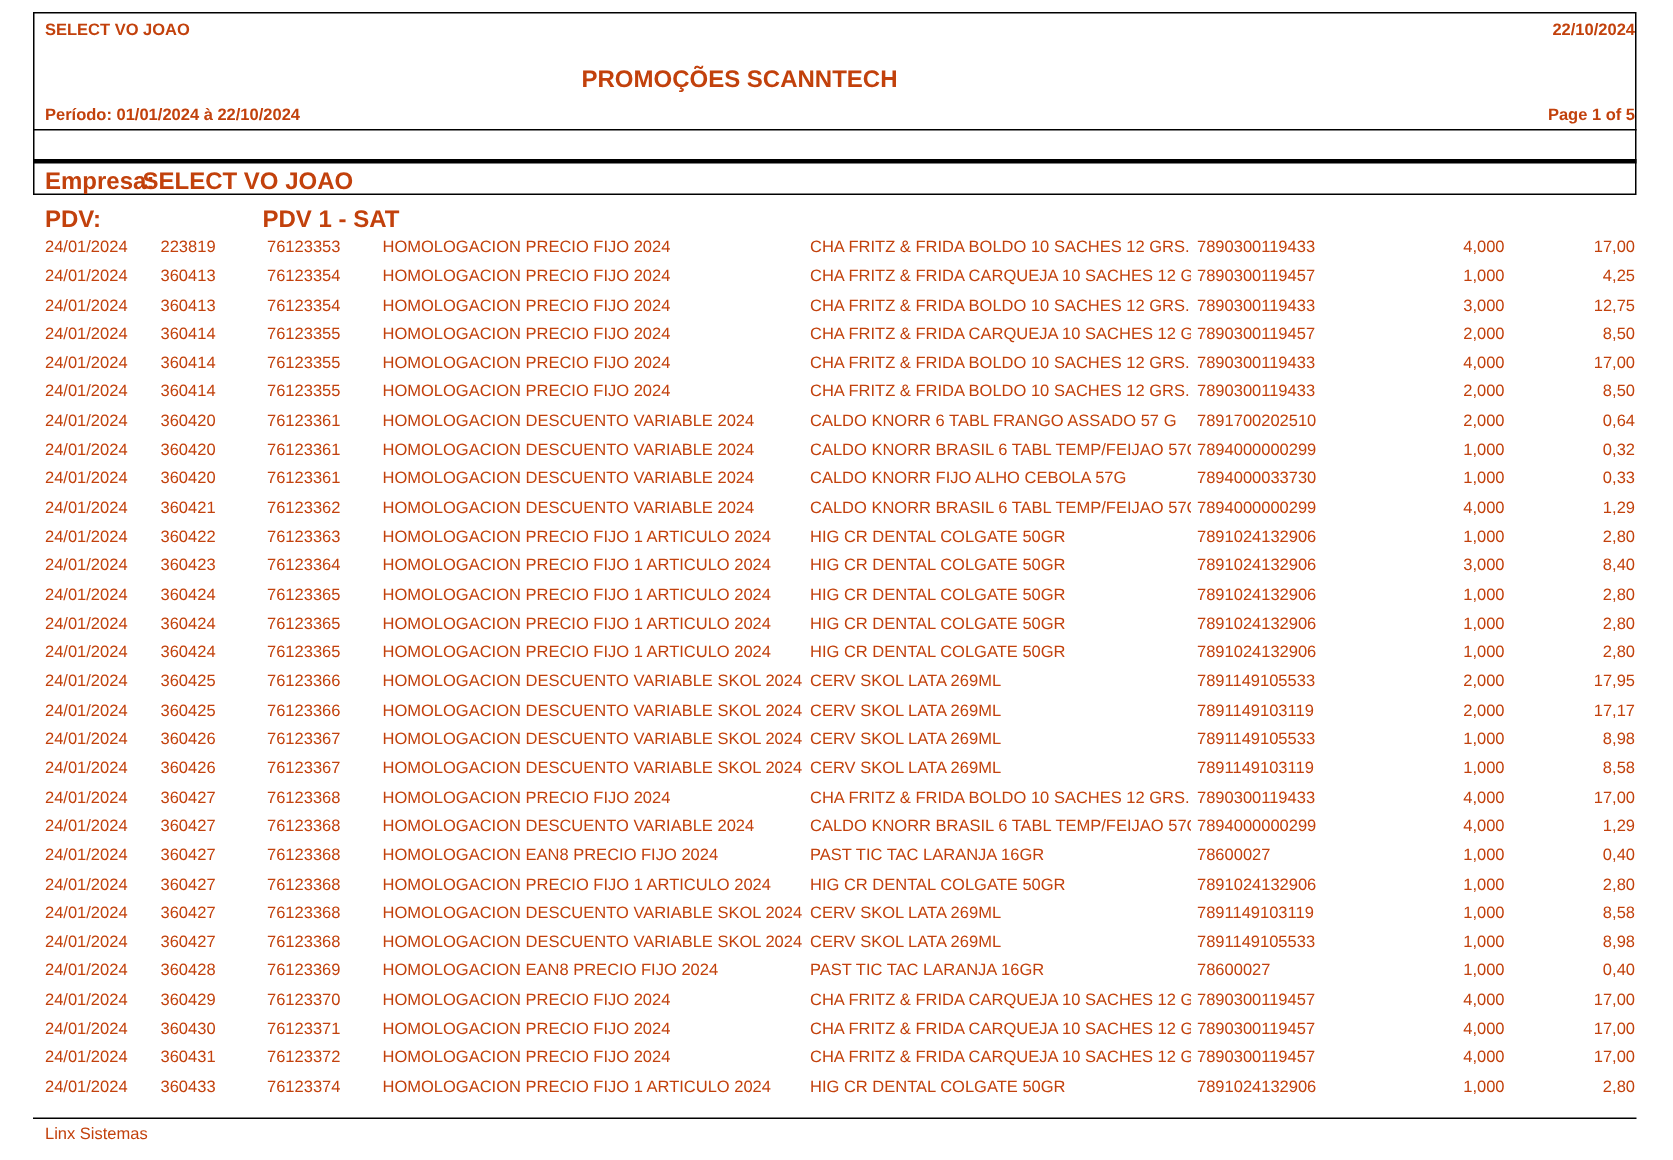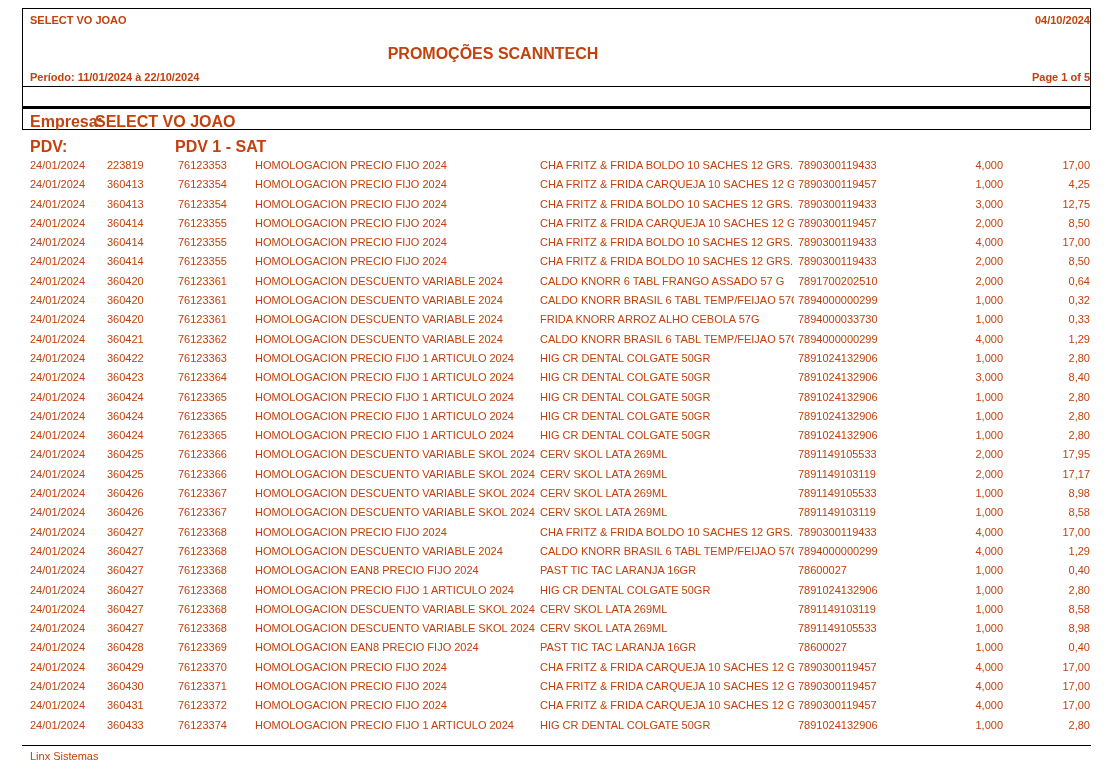--- a/index.html
+++ b/index.html
@@ -44,23 +44,23 @@
   #footer-text{left:30px;top:750px;}
 </style>
 </head>
 <body>
 
 <div id="page">
 
   <div id="header-box"></div>
 
   <div id="company" class="abs b fs11">SELECT VO JOAO</div>
-  <div id="report-date" class="abs b fs11">04/10/2024</div>
+  <div id="report-date" class="abs b fs11">22/10/2024</div>
   <div id="report-title" class="abs b">PROMOÇÕES SCANNTECH</div>
-  <div id="periodo" class="abs b fs11">Período: 11/01/2024 à 22/10/2024</div>
+  <div id="periodo" class="abs b fs11">Período: 01/01/2024 à 22/10/2024</div>
   <div id="page-num" class="abs b fs11">Page 1 of 5</div>
 
   <div class="hline" style="top:86px;height:1px;"></div>
 
 
   <div class="hline" style="top:106px;height:3px;"></div>
 
   <div id="empresa-row">
     <span id="empresa-label" class="abs b fs12">Empresa:</span>
     <span id="empresa-value" class="abs b fs12">SELECT VO JOAO</span>
@@ -150,21 +150,21 @@
     <span class="cell c-prod">CALDO KNORR BRASIL 6 TABL TEMP/FEIJAO 57G</span>
     <span class="cell c-barra">7894000000299</span>
     <span class="cell c-qtd">1,000</span>
     <span class="cell c-desc">0,32</span>
   </div>
       <div class="row">
     <span class="cell c-data">24/01/2024</span>
     <span class="cell c-seq">360420</span>
     <span class="cell c-num">76123361</span>
     <span class="cell c-promo">HOMOLOGACION DESCUENTO VARIABLE 2024</span>
-    <span class="cell c-prod">FRIDA KNORR ARROZ ALHO CEBOLA 57G</span>
+    <span class="cell c-prod">CALDO KNORR FIJO ALHO CEBOLA 57G</span>
     <span class="cell c-barra">7894000033730</span>
     <span class="cell c-qtd">1,000</span>
     <span class="cell c-desc">0,33</span>
   </div>
       <div class="row">
     <span class="cell c-data">24/01/2024</span>
     <span class="cell c-seq">360421</span>
     <span class="cell c-num">76123362</span>
     <span class="cell c-promo">HOMOLOGACION DESCUENTO VARIABLE 2024</span>
     <span class="cell c-prod">CALDO KNORR BRASIL 6 TABL TEMP/FEIJAO 57G</span>

